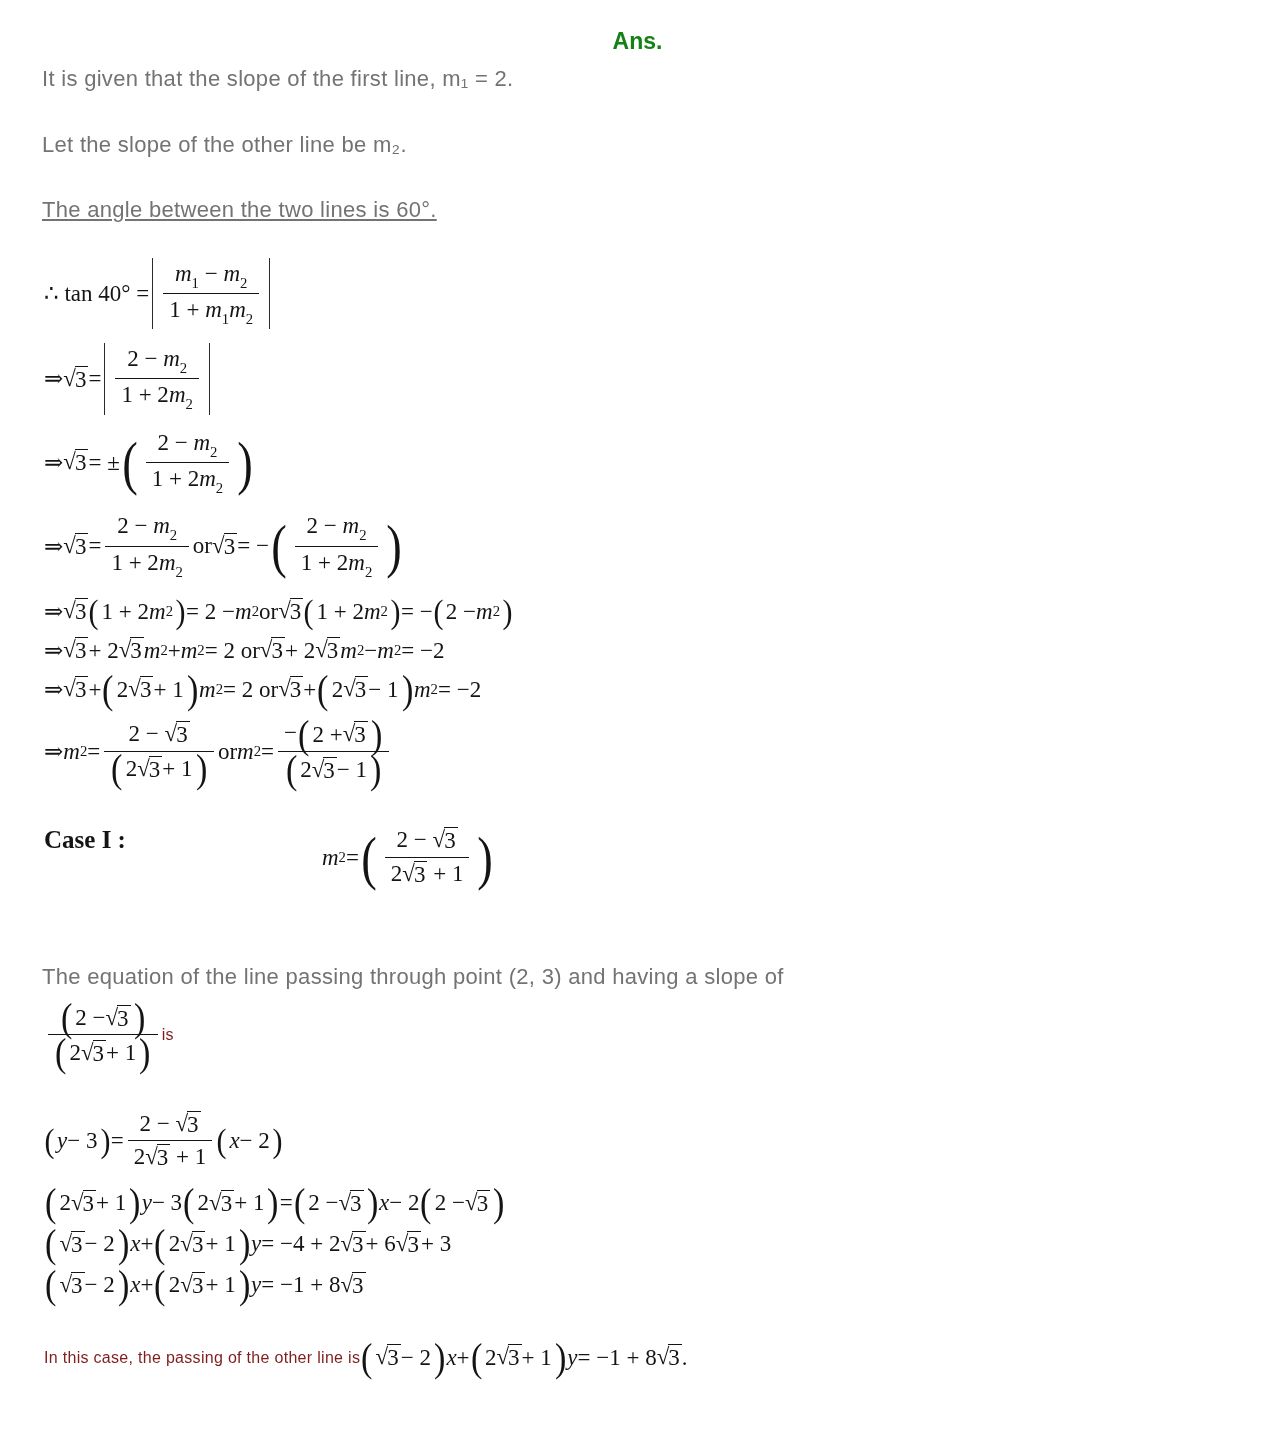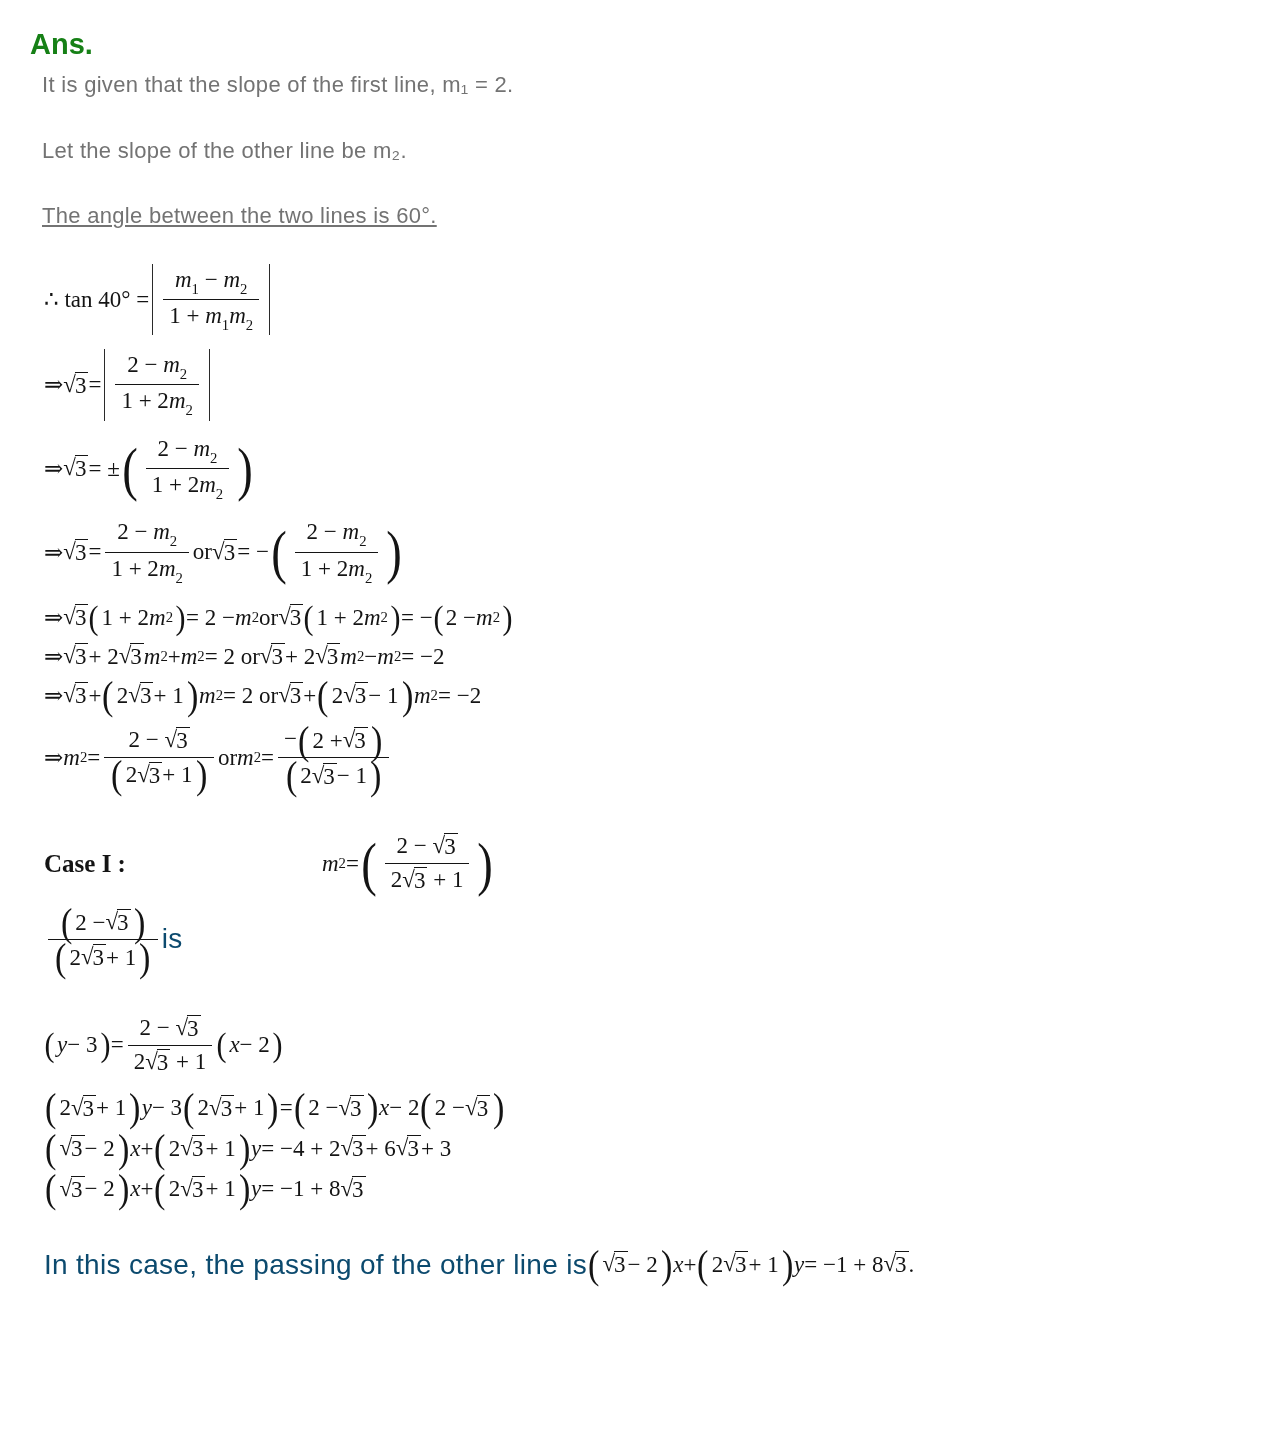--- a/index.html
+++ b/index.html
@@ -9,22 +9,23 @@
     min-height:1452px;
     background:#ffffff;
     box-sizing:border-box;
     padding:28px 30px 40px 30px;
     color:#1c1c1c;
     overflow:hidden;
   }
   .ans-label{
     font-family:"Liberation Sans",sans-serif;
     font-weight:bold;
-    font-size:29px;
+    font-size:23px;
     color:#168016;
+    text-align:center;
   }
   .para{
     font-family:"Liberation Sans",sans-serif;
     font-size:22px;
     color:#737373;
     letter-spacing:0.3px;
     padding-left:12px;
     line-height:1.25;
   }
   
@@ -32,21 +33,21 @@
     font-family:"Liberation Serif","DejaVu Serif",serif;
     font-size:23px;
     color:#141414;
     padding-left:14px;
     white-space:nowrap;
     display:flex;
     align-items:center;
   }
   .mr{font-style:normal;}
   .mi{font-style:italic;}
-  .ms{font-family:"Liberation Sans",sans-serif;font-size:28px;color:#0c4a6e;letter-spacing:0.3px;}
+  .ms{font-family:"Liberation Sans",sans-serif;font-size:16px;color:#7f1d1d;letter-spacing:0.3px;}
   .msb{font-size:0.64em;vertical-align:-0.45em;line-height:1;}
   .sqrt{display:inline-flex;align-items:flex-start;white-space:nowrap;}
   .rad{line-height:1.12;}
   .rcd{line-height:1.12;border-top:1.6px solid currentColor;padding:0 2px 0 0;margin-left:-1px;}
   .frac{
     display:inline-flex;
     flex-direction:column;
     vertical-align:middle;
     margin:0 4px;
     text-align:center;
@@ -60,21 +61,21 @@
     border-right:1.7px solid #2a2a2a;
     padding:2px 6px;
     margin:0 3px;
     vertical-align:middle;
   }
   .par{display:inline-flex;align-items:center;vertical-align:middle;}
   .par > .pg{line-height:0;font-size:1.45em;font-weight:400;transform:scaleX(0.9);}
   .par.med > .pg{font-size:1.75em;font-weight:300;transform:scaleX(0.85);}
   .par.big > .pg{font-size:2.6em;font-weight:200;transform:scaleX(0.78);}
   .par > .pbody{display:inline-flex;align-items:center;padding:0 2px;}
-  .case-row{display:flex;align-items:center;}
+  .case-row{display:flex;}
   .case-label{
     font-family:"Liberation Serif","DejaVu Serif",serif;
     font-weight:bold;
     font-size:25px;
     color:#141414;
     padding-left:14px;
   }
   .case-math{margin-left:182px;}
 </style>
 </head>
@@ -344,20 +345,21 @@
                 <span class="den"><span class="mr">2</span><span class="sqrt">
                     <span class="rad">√</span>
                     <span class="rcd">3</span>
                   </span><span class="mr"> + 1</span></span>
               </span>
             </span>
             <span class="pg">)</span>
           </span>
         </span>
       </div>
+      <div class="para" style="margin-top: 74px;">The equation of the line passing through point (2, 3) and having a slope of</div>
       <div class="math" style="margin-top: 12px;">
         <span class="frac">
           <span class="num"><span class="par med">
               <span class="pg">(</span>
               <span class="pbody">
                 <span class="mr">2 − </span>
                 <span class="sqrt">
                   <span class="rad">√</span>
                   <span class="rcd">3</span>
                 </span>

